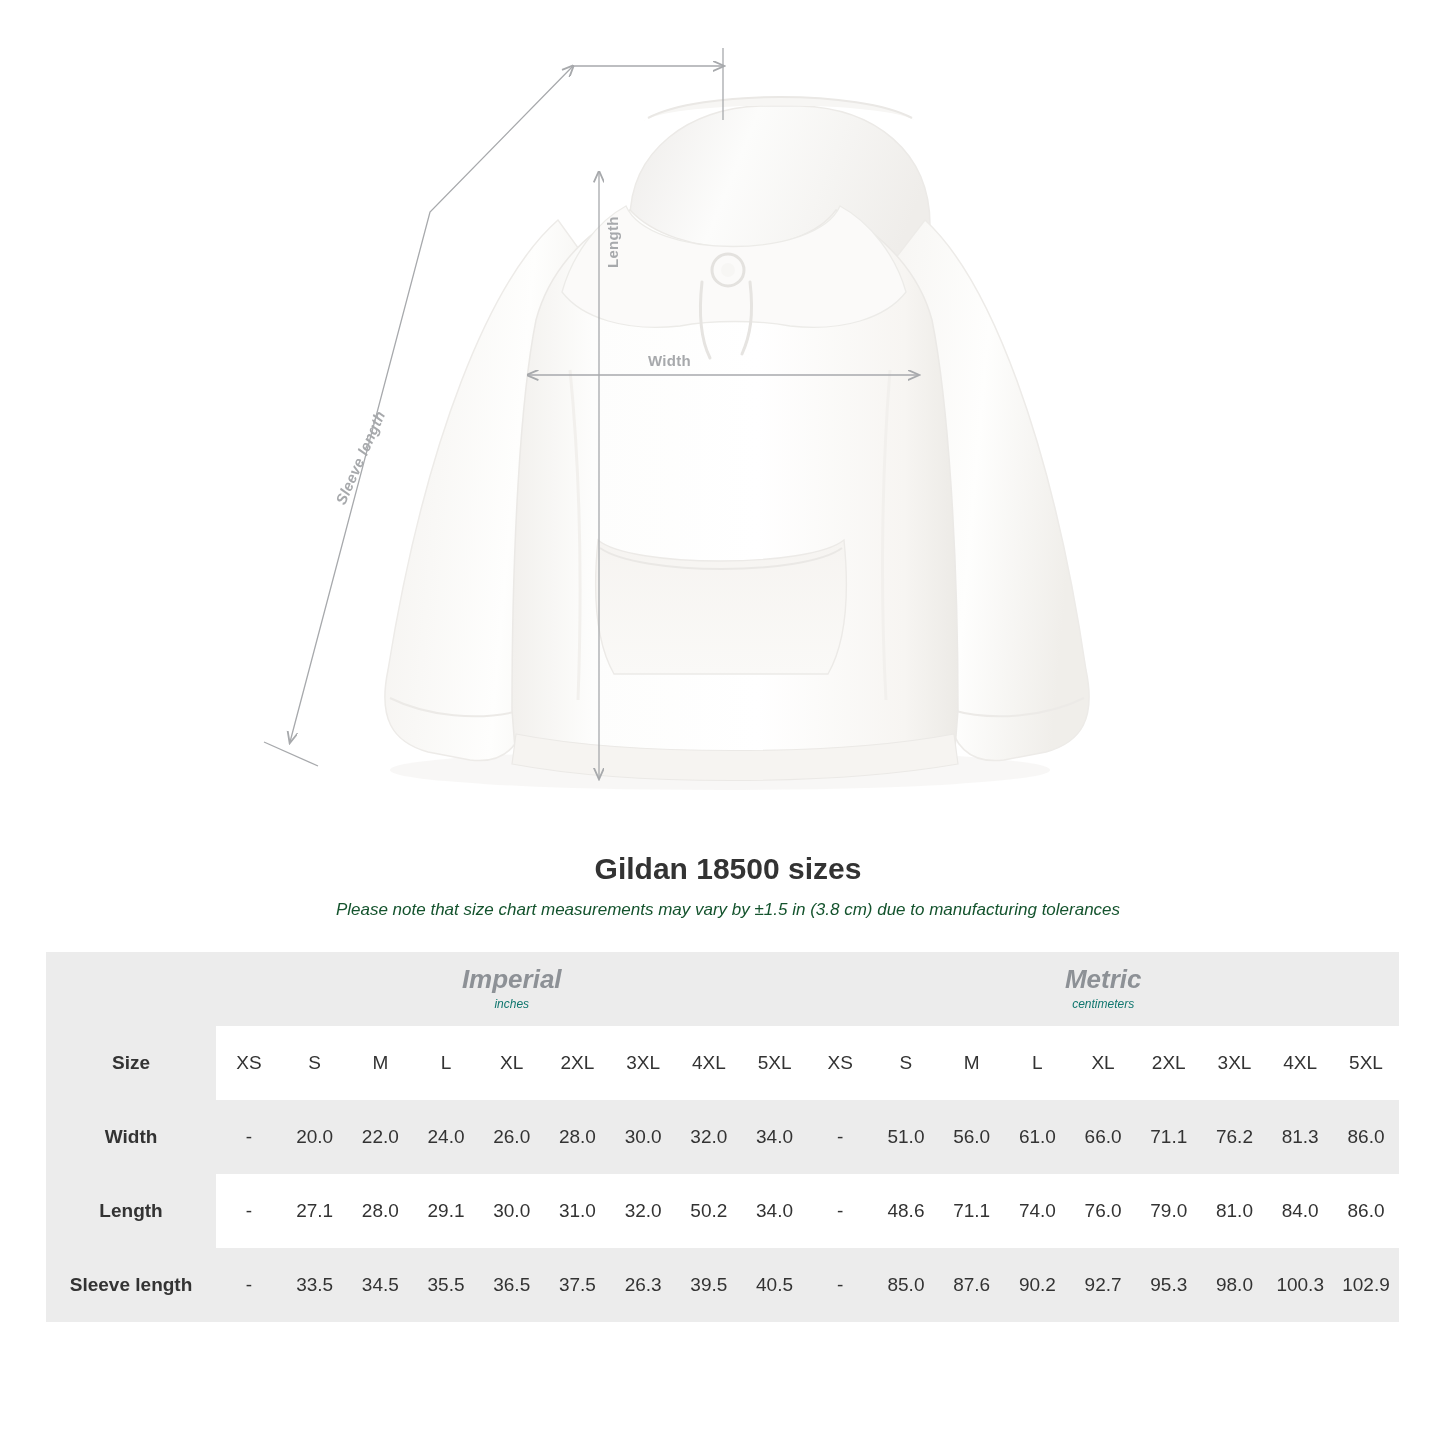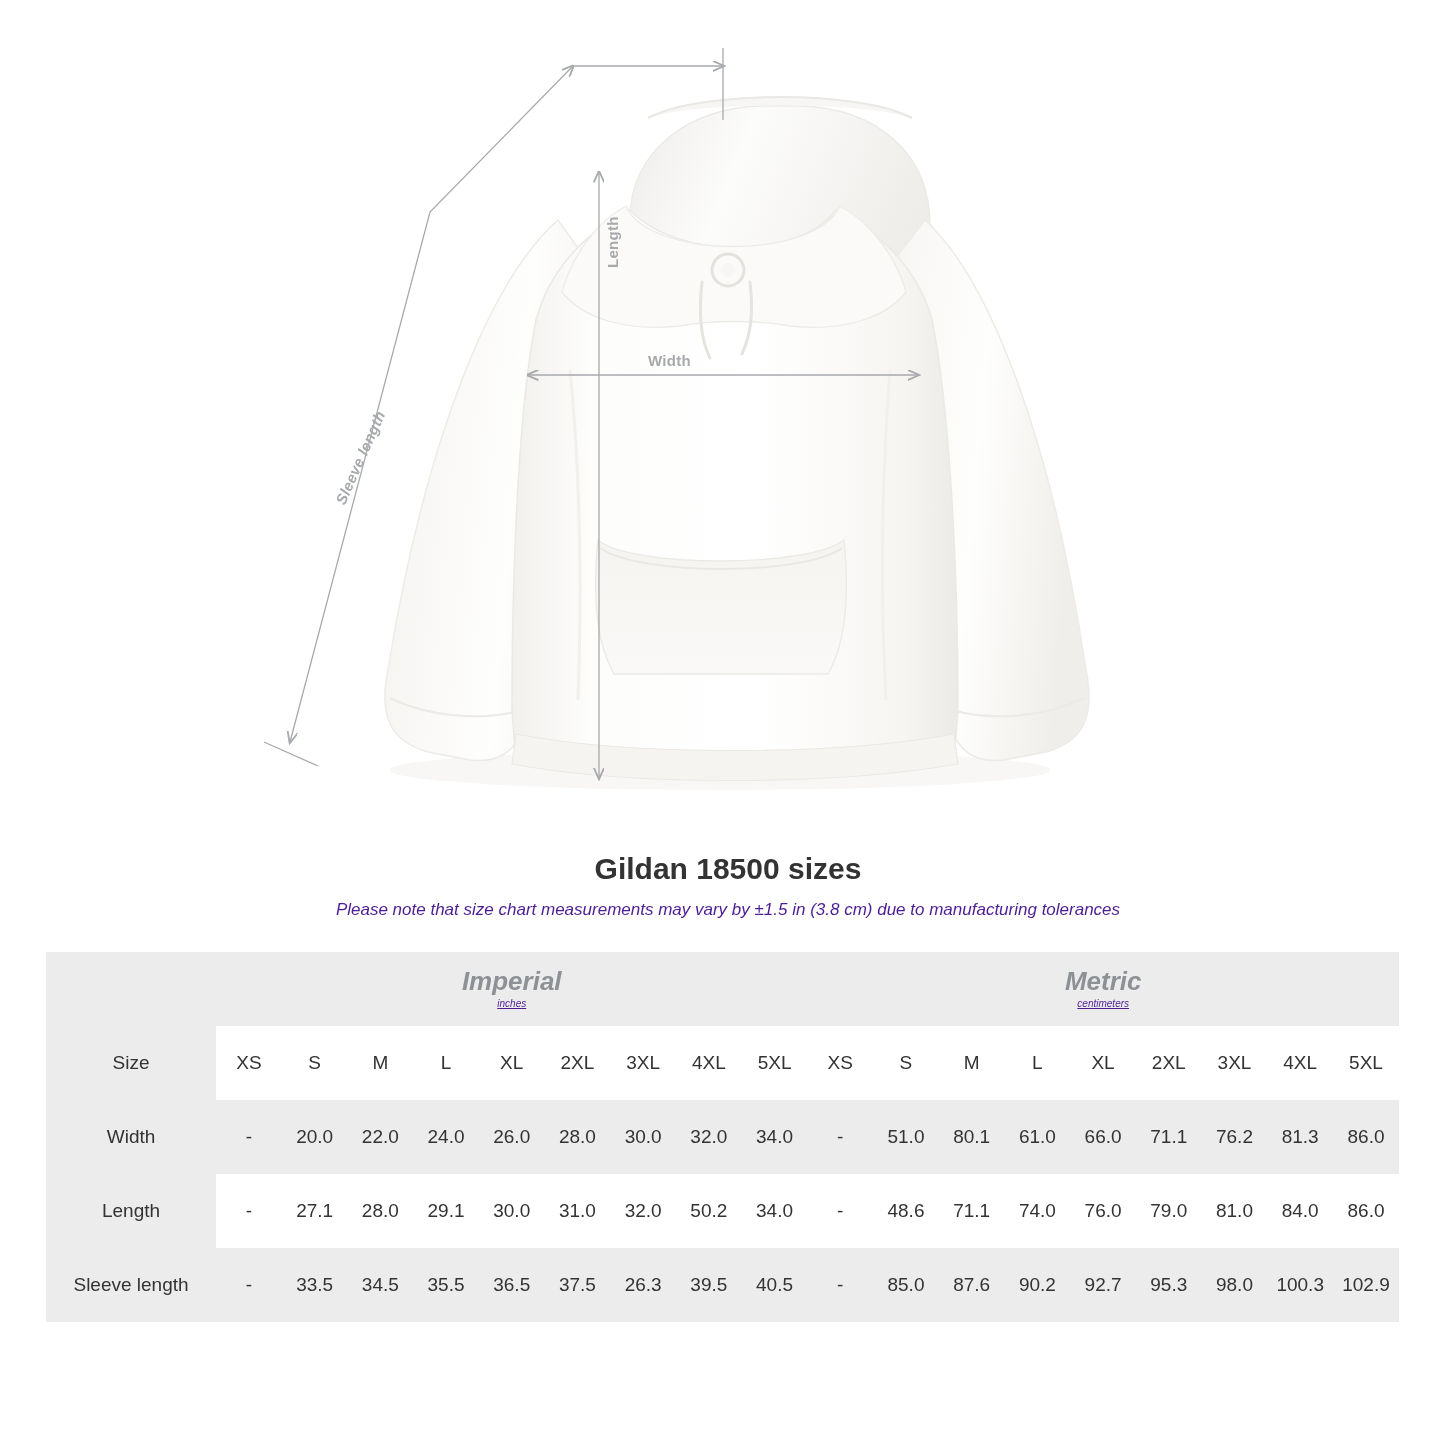--- a/index.html
+++ b/index.html
@@ -77,21 +77,21 @@
   }
   .chart-title {
     font-size: 30px;
     font-weight: bold;
     color: #333333;
     margin: 0 0 14px 0;
   }
   .chart-note {
     font-size: 17px;
     font-style: italic;
-    color: #4c1d95;
+    color: #14532d;
     margin: 0;
     text-align: center;
   }
 
   
   .table-wrap {
     margin: 32px 46px 0 46px;
     width: 1353px;
   }
   table.size-table {
@@ -113,29 +113,28 @@
     height: 110px;
   }
   .unit-title {
     font-size: 26px;
     font-weight: bold;
     font-style: italic;
     color: #8d9196;
     line-height: 1.15;
   }
   .unit-sub {
-    font-size: 10px;
+    font-size: 12px;
     font-style: italic;
-    color: #4c1d95;
+    color: #0f766e;
     line-height: 1.5;
-    text-decoration: underline;
   }
   .row-head-cell {
     background: #ececec;
-    font-weight: normal;
+    font-weight: bold;
     font-size: 19px;
     color: #333333;
   }
   .col-head-cell {
     background: #ffffff;
     font-weight: normal;
     font-size: 19px;
     color: #333333;
   }
   tr.shade td { background: #ececec; }
@@ -314,21 +313,21 @@
           <td class="val">20.0</td>
           <td class="val">22.0</td>
           <td class="val">24.0</td>
           <td class="val">26.0</td>
           <td class="val">28.0</td>
           <td class="val">30.0</td>
           <td class="val">32.0</td>
           <td class="val">34.0</td>
           <td class="val">-</td>
           <td class="val">51.0</td>
-          <td class="val">80.1</td>
+          <td class="val">56.0</td>
           <td class="val">61.0</td>
           <td class="val">66.0</td>
           <td class="val">71.1</td>
           <td class="val">76.2</td>
           <td class="val">81.3</td>
           <td class="val">86.0</td>
         </tr>
 
         <tr class="plain">
           <td class="row-head-cell">Length</td>

